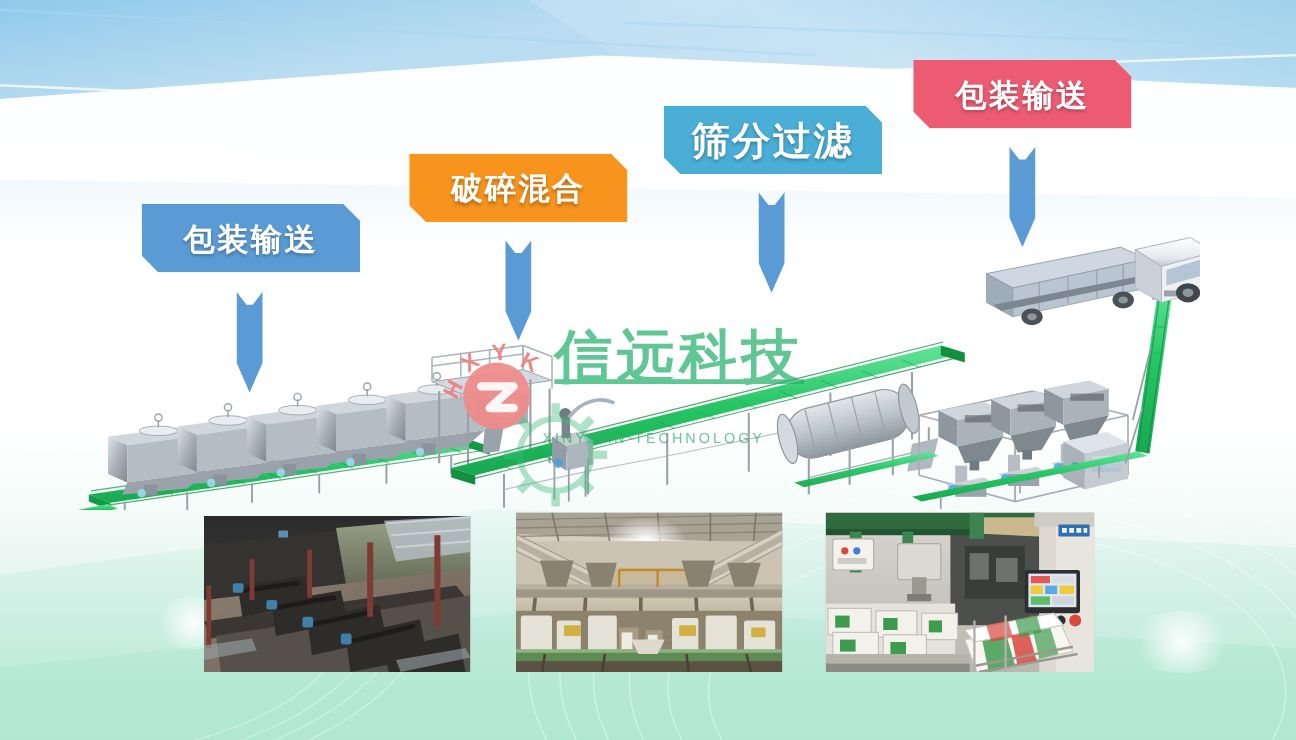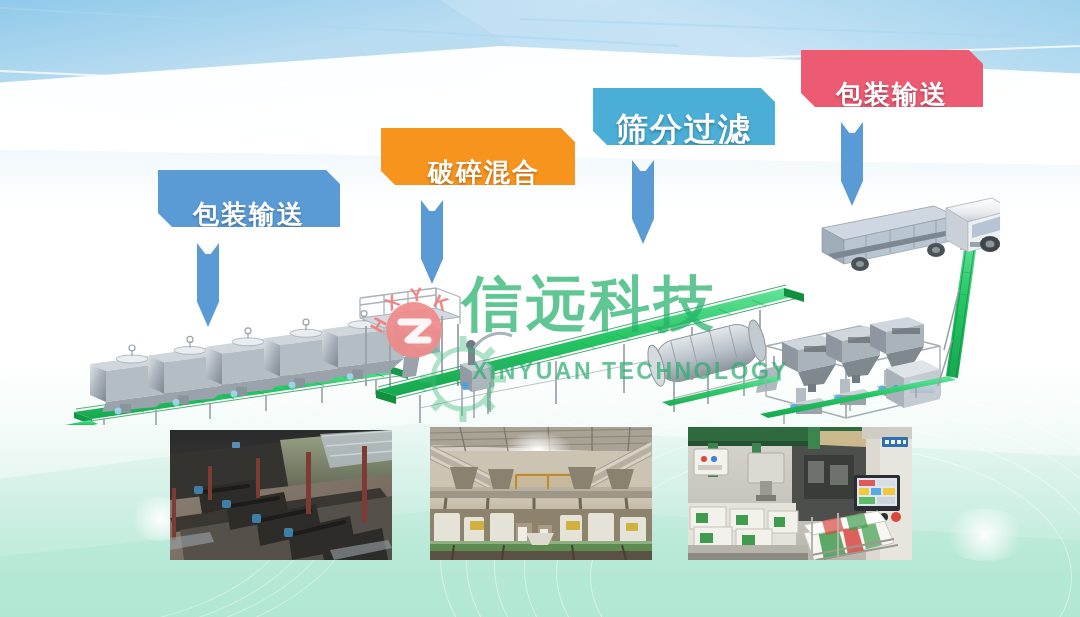--- a/index.html
+++ b/index.html
@@ -35,25 +35,24 @@
   .bg-green2{position:absolute;left:0;bottom:0;width:1080px;height:160px;
     background:linear-gradient(180deg,rgba(195,236,222,0) 0%,rgba(176,231,211,.9) 100%);
     clip-path:polygon(0 62%,45% 30%,100% 52%,100% 100%,0 100%);}
   .arcs{position:absolute;right:-120px;bottom:-150px;width:760px;height:420px;opacity:.5;}
   .arcs span{position:absolute;border:1px solid rgba(255,255,255,.9);border-radius:50%;}
   .arcs-l{position:absolute;left:-260px;bottom:-40px;width:620px;height:330px;opacity:.45;}
   .arcs-l span{position:absolute;border:1px solid rgba(255,255,255,.85);border-radius:50%;}
   .glow{position:absolute;border-radius:50%;background:radial-gradient(circle,rgba(255,255,255,.95) 0%,rgba(255,255,255,0) 70%);}
 
   
-  .banner{position:absolute;display:flex;align-items:flex-end;justify-content:center;
+  .banner{position:absolute;display:flex;align-items:center;justify-content:center;
     color:#fff;font-weight:bold;letter-spacing:2px;
     text-shadow:0 2px 3px rgba(0,0,0,.28);
     clip-path:polygon(0 0, calc(100% - 14px) 0, 100% 14px, 100% 100%, 14px 100%, 0 calc(100% - 14px));
-    margin-left:40px;
   }
   .banner span{display:block;line-height:1;}
   .b1{left:118px;top:170px;width:182px;height:57px;background:#5b9bd5;font-size:26px;}
   .b2{left:341px;top:128px;width:182px;height:57px;background:#f7941e;font-size:26px;}
   .b3{left:553px;top:88px;width:182px;height:57px;background:#4aaed6;font-size:32px;}
   .b4{left:761px;top:50px;width:182px;height:57px;background:#ec5b72;font-size:26px;}
 
   
   .arrow{position:absolute;width:22px;height:84px;background:#5b9bd5;
     clip-path:polygon(0 0, 38% 13%, 62% 13%, 100% 0, 100% 70%, 50% 100%, 0 70%);}
@@ -62,23 +61,23 @@
   .a3{left:632px;top:160px;}
   .a4{left:841px;top:122px;}
 
   
   .wm{position:absolute;left:352px;top:272px;width:400px;height:120px;pointer-events:none;}
   .wm-circle{position:absolute;left:14px;top:10px;width:96px;height:96px;border-radius:50%;}
   .wm-circle .disc{position:absolute;left:20px;top:20px;width:56px;height:56px;border-radius:50%;background:#f08a8a;opacity:.92;}
   .wm-circle .zch{position:absolute;left:0;top:0;width:96px;height:96px;}
   .wm-circle .arcchar{position:absolute;color:#ef8181;font-weight:bold;font-size:19px;opacity:.95;}
   .wm-gear{position:absolute;left:56px;top:52px;width:110px;height:110px;opacity:.55;}
-  .wm-cn{position:absolute;left:110px;top:2px;font-size:60px;font-weight:bold;color:#23b26b;
-    opacity:.72;letter-spacing:4px;white-space:nowrap;line-height:1;}
-  .wm-en{position:absolute;left:120px;top:86px;font-size:23px;font-weight:bold;color:#2fae72;
+  .wm-cn{position:absolute;left:110px;top:2px;font-size:48px;font-weight:bold;color:#23b26b;
+    opacity:.72;letter-spacing:4px;white-space:nowrap;line-height:1;text-decoration:underline;}
+  .wm-en{position:absolute;left:100px;top:86px;font-size:12px;font-weight:normal;color:#2fae72;
     opacity:.72;letter-spacing:2.5px;white-space:nowrap;}
 
   
   .line-art{position:absolute;left:60px;top:190px;width:940px;height:235px;}
 
   
   .photo{position:absolute;overflow:hidden;background:#cfd3d6;}
   .p1{left:170px;top:430px;width:222px;height:130px;}
   .p2{left:430px;top:427px;width:222px;height:133px;}
   .p3{left:688px;top:427px;width:224px;height:133px;}
@@ -519,21 +518,21 @@
   </div>
 
   <div class="arrow a1" style="background: rgb(91, 155, 213);"></div>
   <div class="arrow a2" style="background: rgb(91, 155, 213);"></div>
   <div class="arrow a3" style="background: rgb(91, 155, 213);"></div>
   <div class="arrow a4" style="background: rgb(91, 155, 213);"></div>
 
   <div class="banner b1" style="background: rgb(91, 155, 213);">
     <span>包装输送</span>
   </div>
-  <div class="banner b2" style="background: rgb(247, 148, 30); padding-left: 12px;">
+  <div class="banner b2" style="background: rgb(247, 148, 30);">
     <span>破碎混合</span>
   </div>
   <div class="banner b3" style="background: rgb(74, 174, 214);">
     <span>筛分过滤</span>
   </div>
   <div class="banner b4" style="background: rgb(236, 91, 114);">
     <span>包装输送</span>
   </div>
 
   <div class="photo p1">

